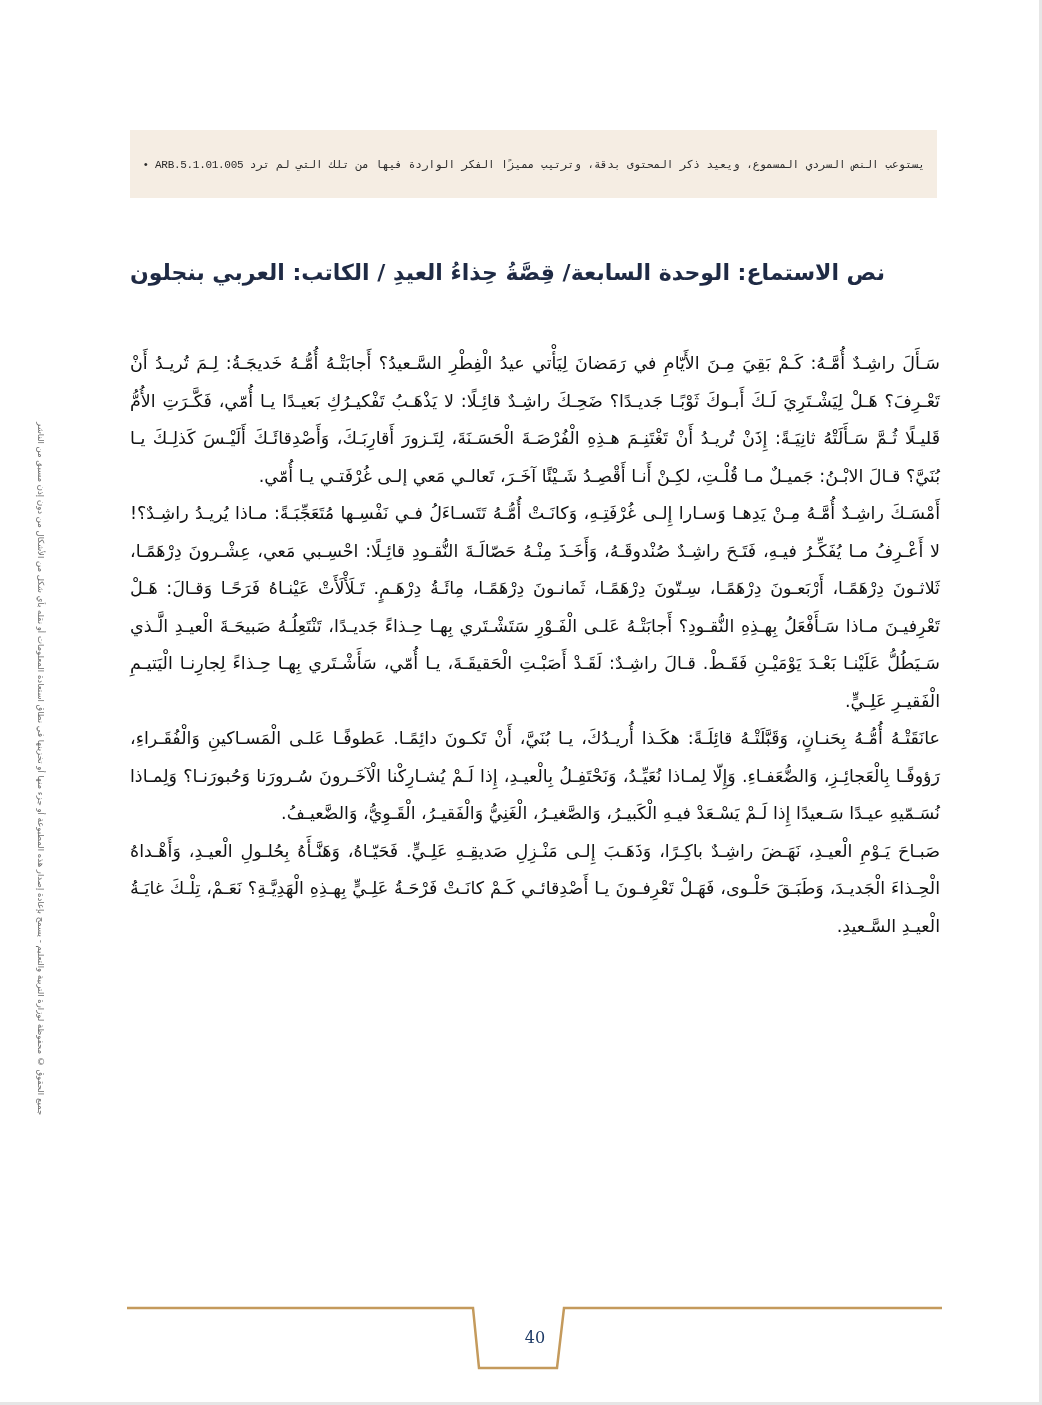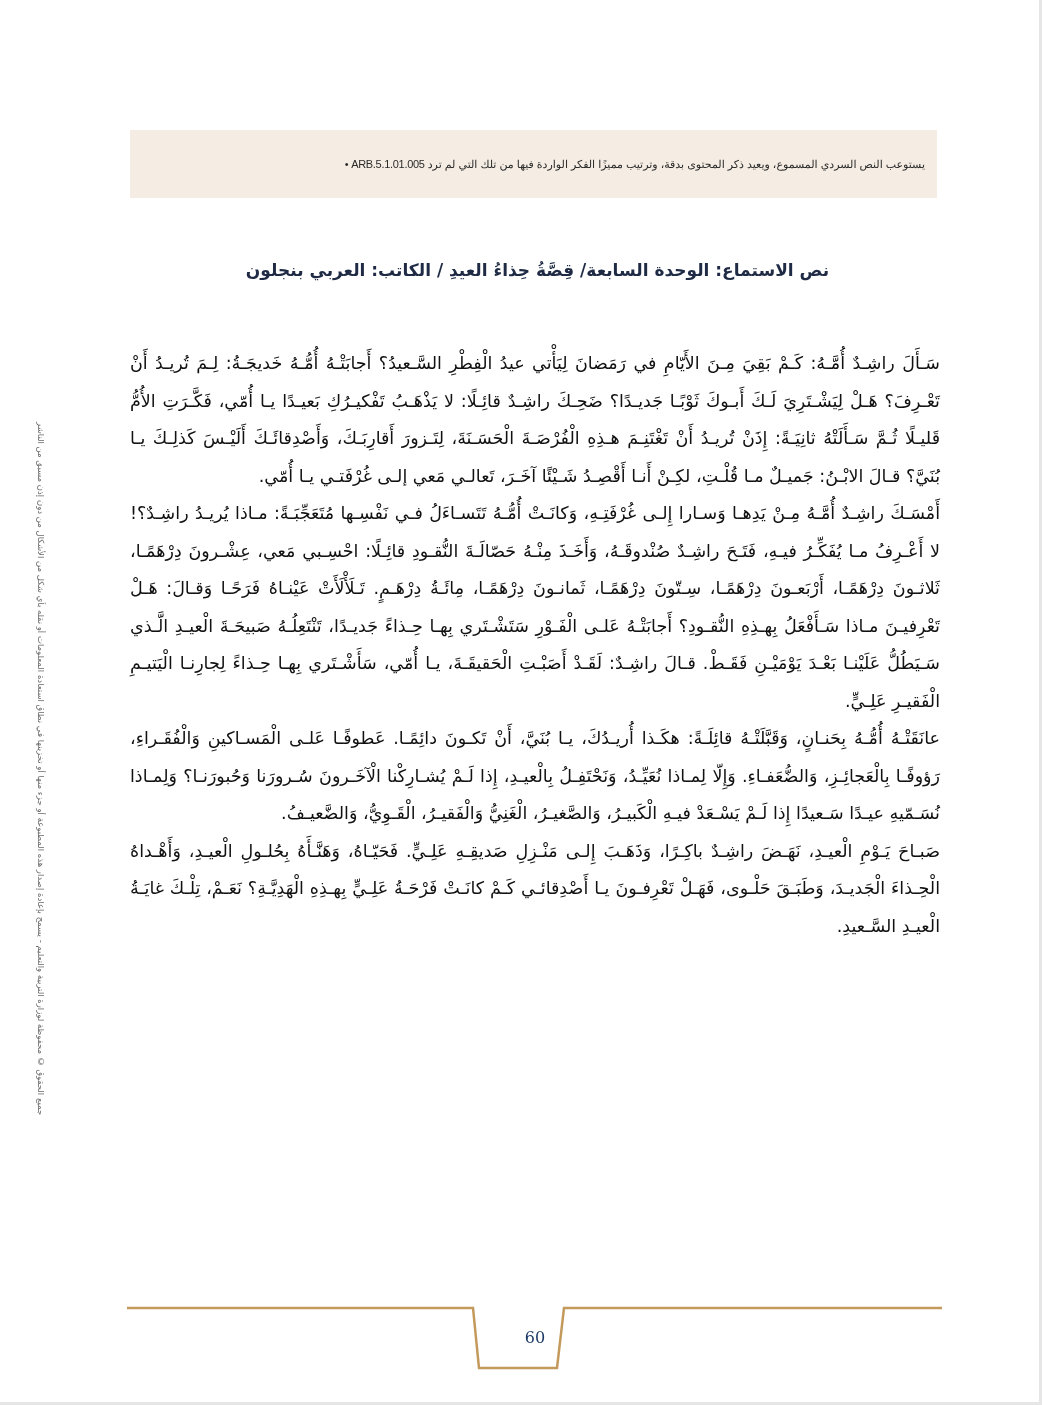--- a/index.html
+++ b/index.html
@@ -15,27 +15,27 @@
     position: absolute; left: 0; bottom: 0; width: 1042px; height: 3px; background: #e6e6e6;
   }
   .outcome-band {
     position: absolute; left: 130px; top: 130px; width: 807px; height: 68px;
     background: #f5ede3;
     display: flex; align-items: center; justify-content: flex-end;
     box-sizing: border-box; padding-right: 12px;
   }
   .outcome-text {
     direction: rtl; font-size: 11px; color: #2a2a2a; white-space: nowrap;
-    font-family: Liberation Sans, sans-serif; letter-spacing: -0.3px;
+    font-family: Liberation Mono, monospace; letter-spacing: -0.3px;
   }
   .outcome-code { direction: ltr; unicode-bidi: embed; }
   .unit-title {
     position: absolute; left: 130px; top: 260px; width: 815px;
-    direction: rtl; text-align: center;
-    font-size: 17px; font-weight: bold; color: #1f2a44;
+    direction: rtl; text-align: left;
+    font-size: 22px; font-weight: bold; color: #1f2a44;
     font-family: "DejaVu Sans", sans-serif;
   }
   .story {
     position: absolute; left: 130px; top: 338px; width: 810px;
     direction: rtl; text-align: justify;
     font-size: 17.5px; line-height: 37.5px; color: #111111;
     font-family: "DejaVu Sans", sans-serif;
     margin-top: 7px;
   }
   .story p { margin: 0; text-align-last: right; }
@@ -77,14 +77,14 @@
   <p>سَـأَلَ راشِـدٌ أُمَّـهُ: كَـمْ بَقِيَ مِـنَ الأَيّامِ في رَمَضانَ لِيَأْتي عيدُ الْفِطْرِ السَّـعيدُ؟ أَجابَتْـهُ أُمُّـهُ خَديجَـةُ: لِـمَ تُريـدُ أَنْ تَعْـرِفَ؟ هَـلْ لِيَشْـتَرِيَ لَـكَ أَبـوكَ ثَوْبًـا جَديـدًا؟ ضَحِـكَ راشِـدٌ قائِـلًا: لا يَذْهَـبُ تَفْكيـرُكِ بَعيـدًا يـا أُمّي، فَكَّـرَتِ الأُمُّ قَليـلًا ثُـمَّ سَـأَلَتْهُ ثانِيَـةً: إِذَنْ تُريـدُ أَنْ تَغْتَنِـمَ هـذِهِ الْفُرْصَـةَ الْحَسَـنَةَ، لِتَـزورَ أَقارِبَـكَ، وَأَصْدِقائَـكَ أَلَيْـسَ كَذلِـكَ يـا بُنَيَّ؟ قـالَ الابْـنُ: جَميـلٌ مـا قُلْـتِ، لكِـنْ أَنـا أَقْصِـدُ شَـيْئًا آخَـرَ، تَعالـي مَعي إلـى غُرْفَتـي يـا أُمّي.</p>
   <p>أَمْسَـكَ راشِـدٌ أُمَّـهُ مِـنْ يَدِهـا وَسـارا إِلـى غُرْفَتِـهِ، وَكانَـتْ أُمُّـهُ تَتَسـاءَلُ فـي نَفْسِـها مُتَعَجِّبَـةً: مـاذا يُريـدُ راشِـدٌ؟! لا أَعْـرِفُ مـا يُفَكِّـرُ فيـهِ، فَتَـحَ راشِـدٌ صُنْدوقَـهُ، وَأَخَـذَ مِنْـهُ حَصّالَـةَ النُّقـودِ قائِـلًا: احْسِـبي مَعي، عِشْـرونَ دِرْهَمًـا، ثَلاثـونَ دِرْهَمًـا، أَرْبَعـونَ دِرْهَمًـا، سِـتّونَ دِرْهَمًـا، ثَمانـونَ دِرْهَمًـا، مِائَـةُ دِرْهَـمٍ. تَـلَأْلَأَتْ عَيْنـاهُ فَرَحًـا وَقـالَ: هَـلْ تَعْرِفيـنَ مـاذا سَـأَفْعَلُ بِهـذِهِ النُّقـودِ؟ أَجابَتْـهُ عَلـى الْفَـوْرِ سَتَشْـتَري بِهـا حِـذاءً جَديـدًا، تَنْتَعِلُـهُ صَبيحَـةَ الْعيـدِ الَّـذي سَـيَطُلُّ عَلَيْنـا بَعْـدَ يَوْمَيْـنِ فَقَـطْ. قـالَ راشِـدٌ: لَقَـدْ أَصَبْـتِ الْحَقيقَـةَ، يـا أُمّي، سَأَشْـتَري بِهـا حِـذاءً لِجارِنـا الْيَتيـمِ الْفَقيـرِ عَلِـيٍّ.</p>
   <p>عانَقَتْـهُ أُمُّـهُ بِحَنـانٍ، وَقَبَّلَتْـهُ قائِلَـةً: هكَـذا أُريـدُكَ، يـا بُنَيَّ، أَنْ تَكـونَ دائِمًـا. عَطوفًـا عَلـى الْمَسـاكينِ وَالْفُقَـراءِ، رَؤوفًـا بِالْعَجائِـزِ، وَالضُّعَفـاءِ. وَإِلّا لِمـاذا نُعَيِّـدُ، وَنَحْتَفِـلُ بِالْعيـدِ، إِذا لَـمْ يُشـارِكْنا الْآخَـرونَ سُـرورَنا وَحُبورَنـا؟ وَلِمـاذا نُسَـمّيهِ عيـدًا سَـعيدًا إِذا لَـمْ يَسْـعَدْ فيـهِ الْكَبيـرُ، وَالصَّغيـرُ، الْغَنِيُّ وَالْفَقيـرُ، الْقَـوِيُّ، وَالضَّعيـفُ.</p>
   <p>صَبـاحَ يَـوْمِ الْعيـدِ، نَهَـضَ راشِـدٌ باكِـرًا، وَذَهَـبَ إِلـى مَنْـزِلِ صَديقِـهِ عَلِـيٍّ. فَحَيّـاهُ، وَهَنَّـأَهُ بِحُلـولِ الْعيـدِ، وَأَهْـداهُ الْحِـذاءَ الْجَديـدَ، وَطَبَـقَ حَلْـوى، فَهَـلْ تَعْرِفـونَ يـا أَصْدِقائـي كَـمْ كانَـتْ فَرْحَـةُ عَلِـيٍّ بِهـذِهِ الْهَدِيَّـةِ؟ نَعَـمْ، تِلْـكَ غايَـةُ الْعيـدِ السَّـعيدِ.</p>
 </div>
 
 <div class="footer">
   <svg width="815" height="80">
     <polyline points="0,8 346,8 352,68 430,68 437,8 815,8" fill="none" stroke="#c49a5c" stroke-width="2.5" stroke-linejoin="miter"></polyline>
   </svg>
-  <div class="page-number">60</div>
+  <div class="page-number">40</div>
 </div>
 
 </body></html>

